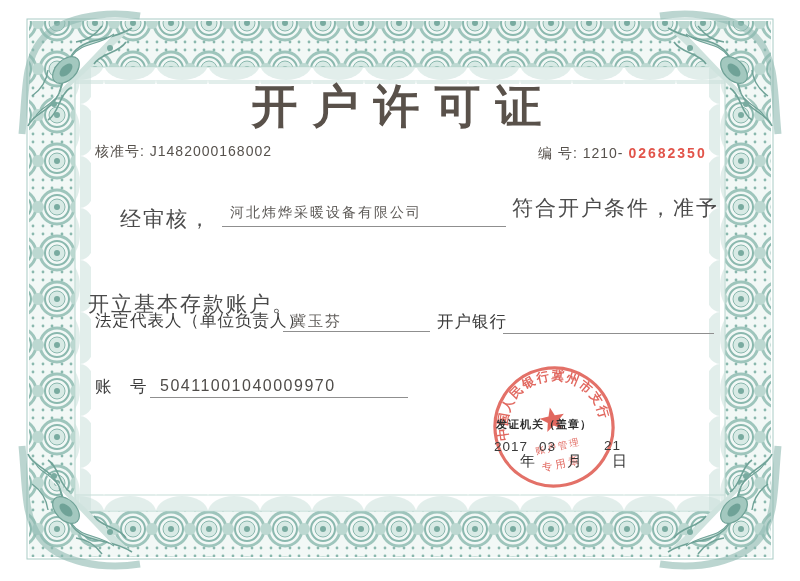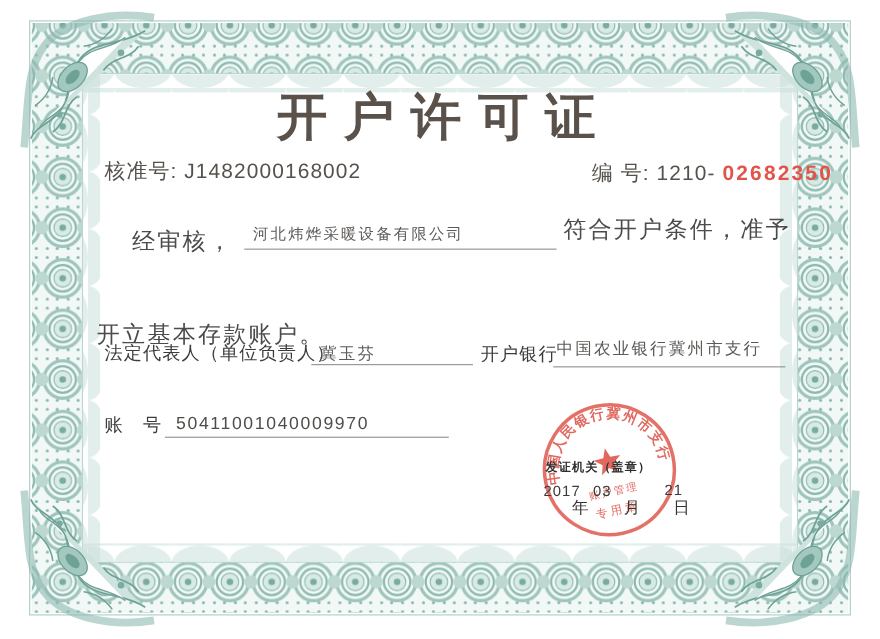--- a/index.html
+++ b/index.html
@@ -7,21 +7,21 @@
     position:relative;width:800px;height:577px;background:#ffffff;
     font-family:"Liberation Sans",sans-serif;overflow:hidden;
   }
   .abs{position:absolute;white-space:nowrap;}
   .title{
     left:50%;top:76px;transform:translateX(-50%);
     font-family:"DejaVu Serif","Liberation Serif",serif;
     font-size:46px;font-weight:700;letter-spacing:15px;text-indent:8px;
     color:#59514a;
   }
-  .meta{font-size:19px;color:#56514c;letter-spacing:1px;}
+  .meta{font-size:14px;color:#56514c;letter-spacing:1px;}
   .red-num{color:#e2544a;font-weight:600;letter-spacing:2px;}
   .body-text{font-size:21px;color:#4b4b4b;letter-spacing:2px;}
   .fill-value{font-size:14px;color:#5d5a57;letter-spacing:2px;}
   .label{font-size:16.5px;color:#3c3c3c;letter-spacing:1px;}
   .underline{position:absolute;height:1px;background:#8f8f8f;}
   .issuer{font-size:11px;font-weight:600;color:#2e2e2e;letter-spacing:1px;}
   .date-num{font-size:13.5px;color:#3a3a3a;letter-spacing:1px;}
   .date-unit{font-size:15px;color:#333;}
   .seal-wrap{
     position:absolute;left:489px;top:362px;width:130px;height:130px;
@@ -120,21 +120,20 @@
   <div class="abs fill-value overlay-text" style="left:230px;top:204px;">河北炜烨采暖设备有限公司</div>
   <div class="underline overlay-text" style="left:222px;top:226px;width:284px;"></div>
   <div class="abs body-text overlay-text" style="left:512px;top:194px;">符合开户条件，准予</div>
 
   <div class="abs body-text overlay-text" style="left:88px;top:243px;margin-top:47px;">开立基本存款账户。</div>
 
   <div class="abs label overlay-text" style="left:95px;top:310px;">法定代表人（单位负责人）</div>
   <div class="abs fill-value overlay-text" style="left:291px;top:312px;font-size:15px;">冀玉芬</div>
   <div class="underline overlay-text" style="left:283px;top:331px;width:147px;"></div>
   <div class="abs label overlay-text" style="left:437px;top:311px;text-align:right;">开户银行</div>
-  <div class="abs fill-value overlay-text" style="left:506px;top:308px;font-size:15px;">中国农业银行冀州市支行</div>
   <div class="underline overlay-text" style="left:503px;top:333px;width:211px;"></div>
 
   <div class="abs label overlay-text" style="left:95px;top:376px;">账　号</div>
   <div class="abs overlay-text" style="left:160px;top:377px;font-size:16px;color:#4f4c49;letter-spacing:1.5px;">50411001040009970</div>
   <div class="underline overlay-text" style="left:150px;top:397px;width:258px;"></div>
 
   <div class="seal-wrap">
     <svg width="130" height="130" viewBox="0 0 130 130">
       <circle cx="65" cy="65" r="59" fill="none" stroke="#dd5349" stroke-width="3.2" opacity="0.95"></circle>
       <path id="sealArc" d="M 18,65 A 47,47 0 1 1 112,65" fill="none"></path>

